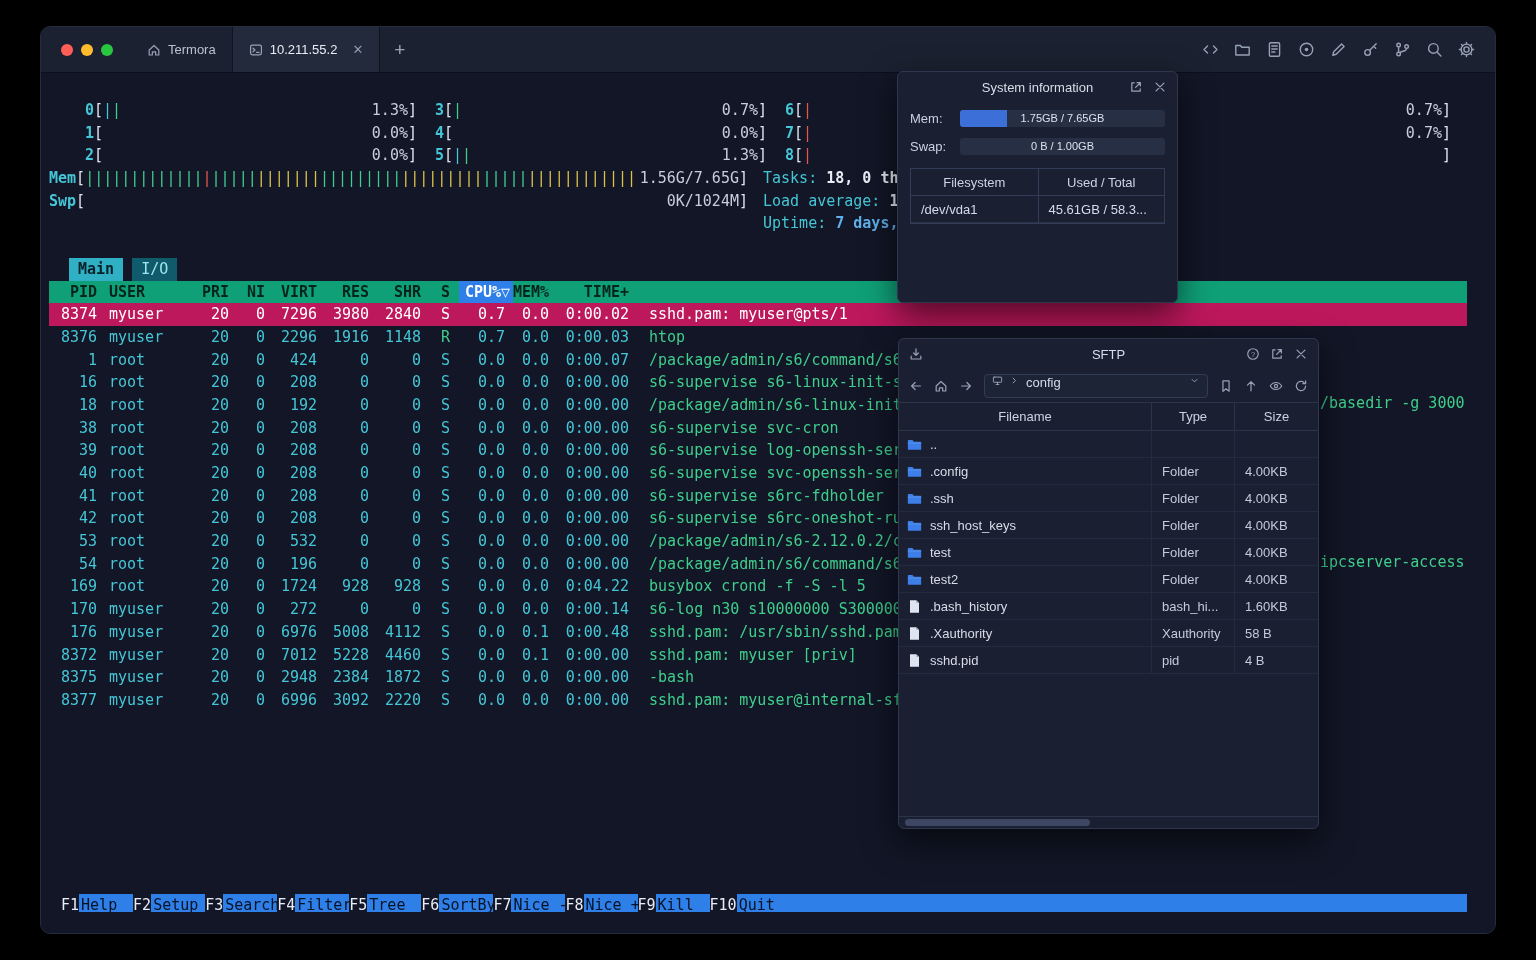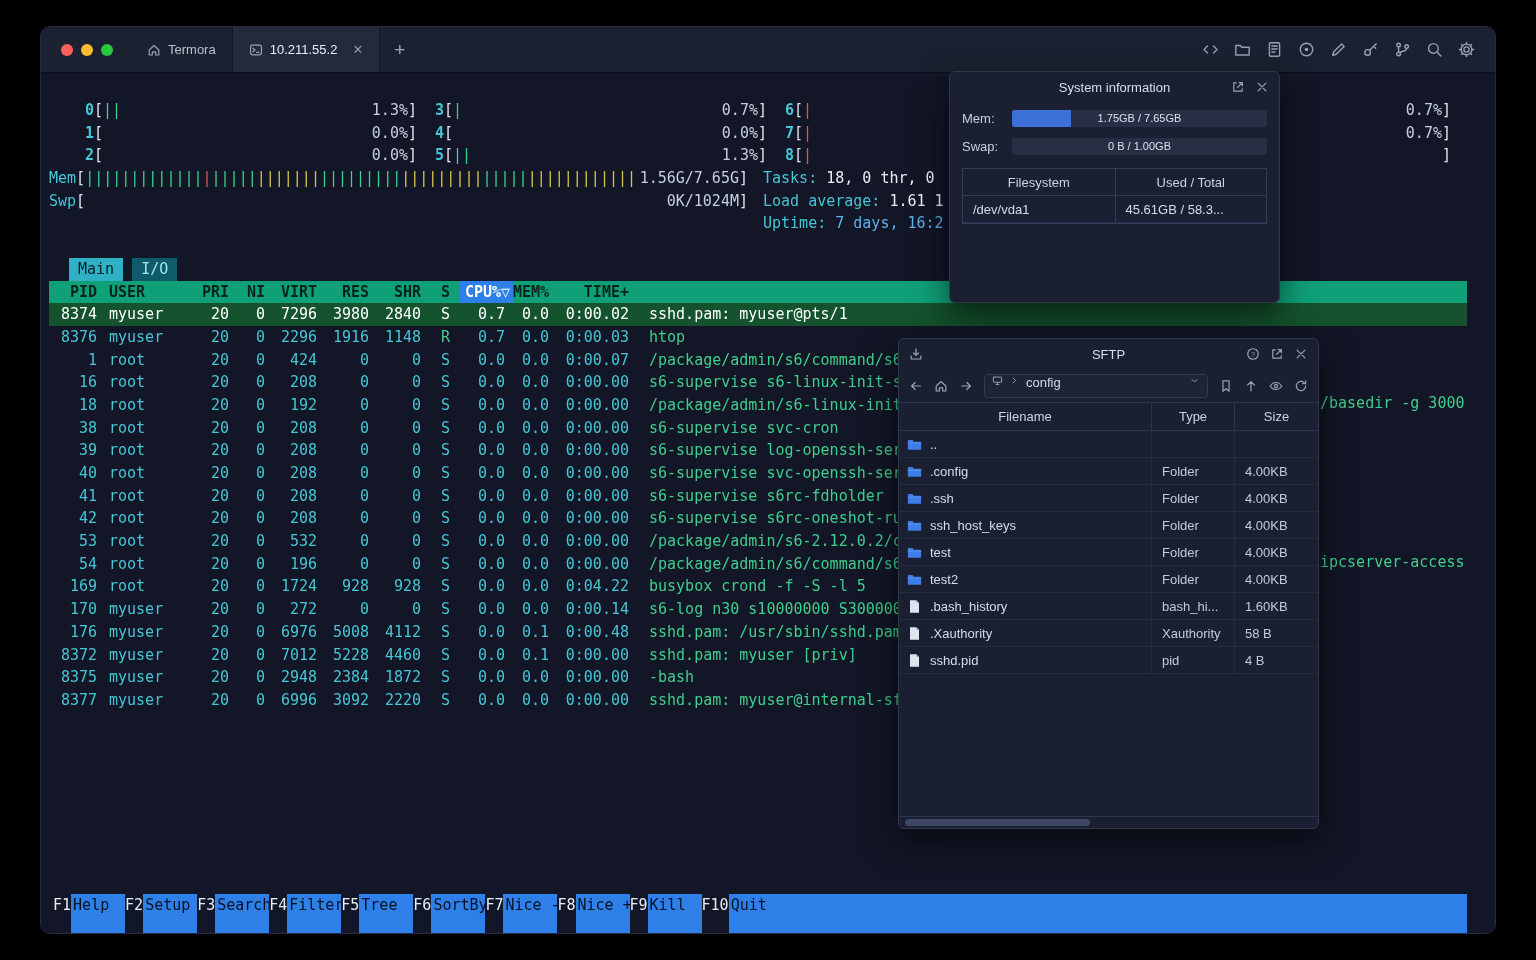--- a/index.html
+++ b/index.html
@@ -22,21 +22,21 @@
   .i{width:17px;height:17px;stroke:#97a1b4;fill:none;stroke-width:1.4;stroke-linecap:round;stroke-linejoin:round;display:block}
   .i.small{width:14px;height:14px}
   .i.tiny{width:11px;height:11px}
 
   
   .terminal{position:absolute;left:0;top:46px;right:0;bottom:0;background:#121626;
     font-family:"DejaVu Sans Mono",monospace;font-size:15px;color:#c6cddb}
   .termpad{position:absolute;left:8px;right:28px;top:0;bottom:0;padding-top:26px}
   .line{height:22.7px;line-height:22.7px;white-space:pre;display:flex}
   .cyan{color:#45c6d6}.green{color:#3fce8c}.red{color:#e2574b}.yellow{color:#d9c24a}
-  .white{color:#e8ecf4}.gray{color:#c6cddb}.blue2{color:#5fb0ea}.b{font-weight:normal}
+  .white{color:#e8ecf4}.gray{color:#c6cddb}.blue2{color:#5fb0ea}.b{font-weight:bold}
   .brk{color:#dfe4ee}
 
   .meters{display:grid;grid-template-columns:332px 332px 666px;grid-template-rows:repeat(3,22.7px);
     grid-auto-flow:column;column-gap:18px;padding-left:36px;white-space:pre}
   .meter{display:flex;align-items:center;line-height:22.7px}
   .m-label{color:#45c6d6;font-weight:bold}
   .m-bars{flex:1;overflow:hidden}
   .m-pct{color:#c6cddb}
 
   .leftblock{width:699px;display:flex;white-space:pre}
@@ -48,39 +48,39 @@
   .htab-io{background:#0f5b6b;color:#9fe6f2;padding:0 9px;margin-left:9px}
 
   .pgrid{display:grid;grid-template-columns:56px 96px 36px 36px 52px 52px 52px 30px 54px 44px 80px 1fr}
   .prow{height:22.7px;line-height:22.7px;white-space:pre}
   .prow div{overflow:hidden}
   .r{text-align:right;padding-right:8px}
   .l{text-align:left}
   .pl4{padding-left:4px}.pl12{padding-left:12px}
   .phead{background:#0fa077;color:#04251c;font-weight:bold}
   .phead .sortc{background:#2e7fe8;color:#fff;text-align:left;padding-left:6px}
-  .prow.sel{background:#14532d}
+  .prow.sel{background:#be185d}
   .prow.sel div{color:#fff}
 
   .frag{position:absolute;left:1279px;white-space:pre;color:#3fce8c}
 
-  .fbar{position:absolute;left:12px;right:28px;top:821px;height:40px;line-height:22.7px;display:flex;white-space:pre}
+  .fbar{position:absolute;left:20px;right:28px;top:821px;height:18px;line-height:22.7px;display:flex;white-space:pre}
   .fk{color:#e8ecf4}
   .fl{background:#2e7fe8;color:#071224;width:54px;padding-left:2px;overflow:hidden}
   .ffill{flex:1;background:#2e7fe8}
 
   
   .panel{position:absolute;background:#1a2031;border:1px solid #2e374e;border-radius:6px;
     box-shadow:0 12px 34px rgba(0,0,0,.6);color:#d5dbe8;font-size:13px}
   .phead2{height:30px;display:grid;grid-template-columns:1fr auto 1fr;align-items:center;padding:0 10px}
   .ph-title{grid-column:2;text-align:center;color:#d8dee9}
   .ph-icons{grid-column:3;display:flex;justify-content:flex-end;align-items:center;gap:10px}
   .ph-left{grid-column:1;display:flex;align-items:center;gap:8px}
 
-  .sysinfo{left:908px;top:44px;width:331px;height:232px}
+  .sysinfo{left:856px;top:44px;width:281px;height:232px}
   .sysbody{padding:2px 12px 10px}
   .srow{display:flex;align-items:center;height:28px;gap:8px}
   .slabel{width:42px;color:#c9d0de}
   .sbar{flex:1;height:17px;background:#272f45;border-radius:3px;position:relative;overflow:hidden;
     display:flex;align-items:center;justify-content:center;font-size:11px;color:#dbe1ee}
   .sbar .fill{position:absolute;left:0;top:0;bottom:0;background:#3c6fd8}
   .sbar .txt{position:relative;z-index:1}
   .fstable{margin-top:8px;border:1px solid #333c56}
   .fsrow{display:grid;grid-template-columns:1fr 1fr;height:27px;align-items:center}
   .fsrow.h{border-bottom:1px solid #333c56;color:#ccd3e1}

